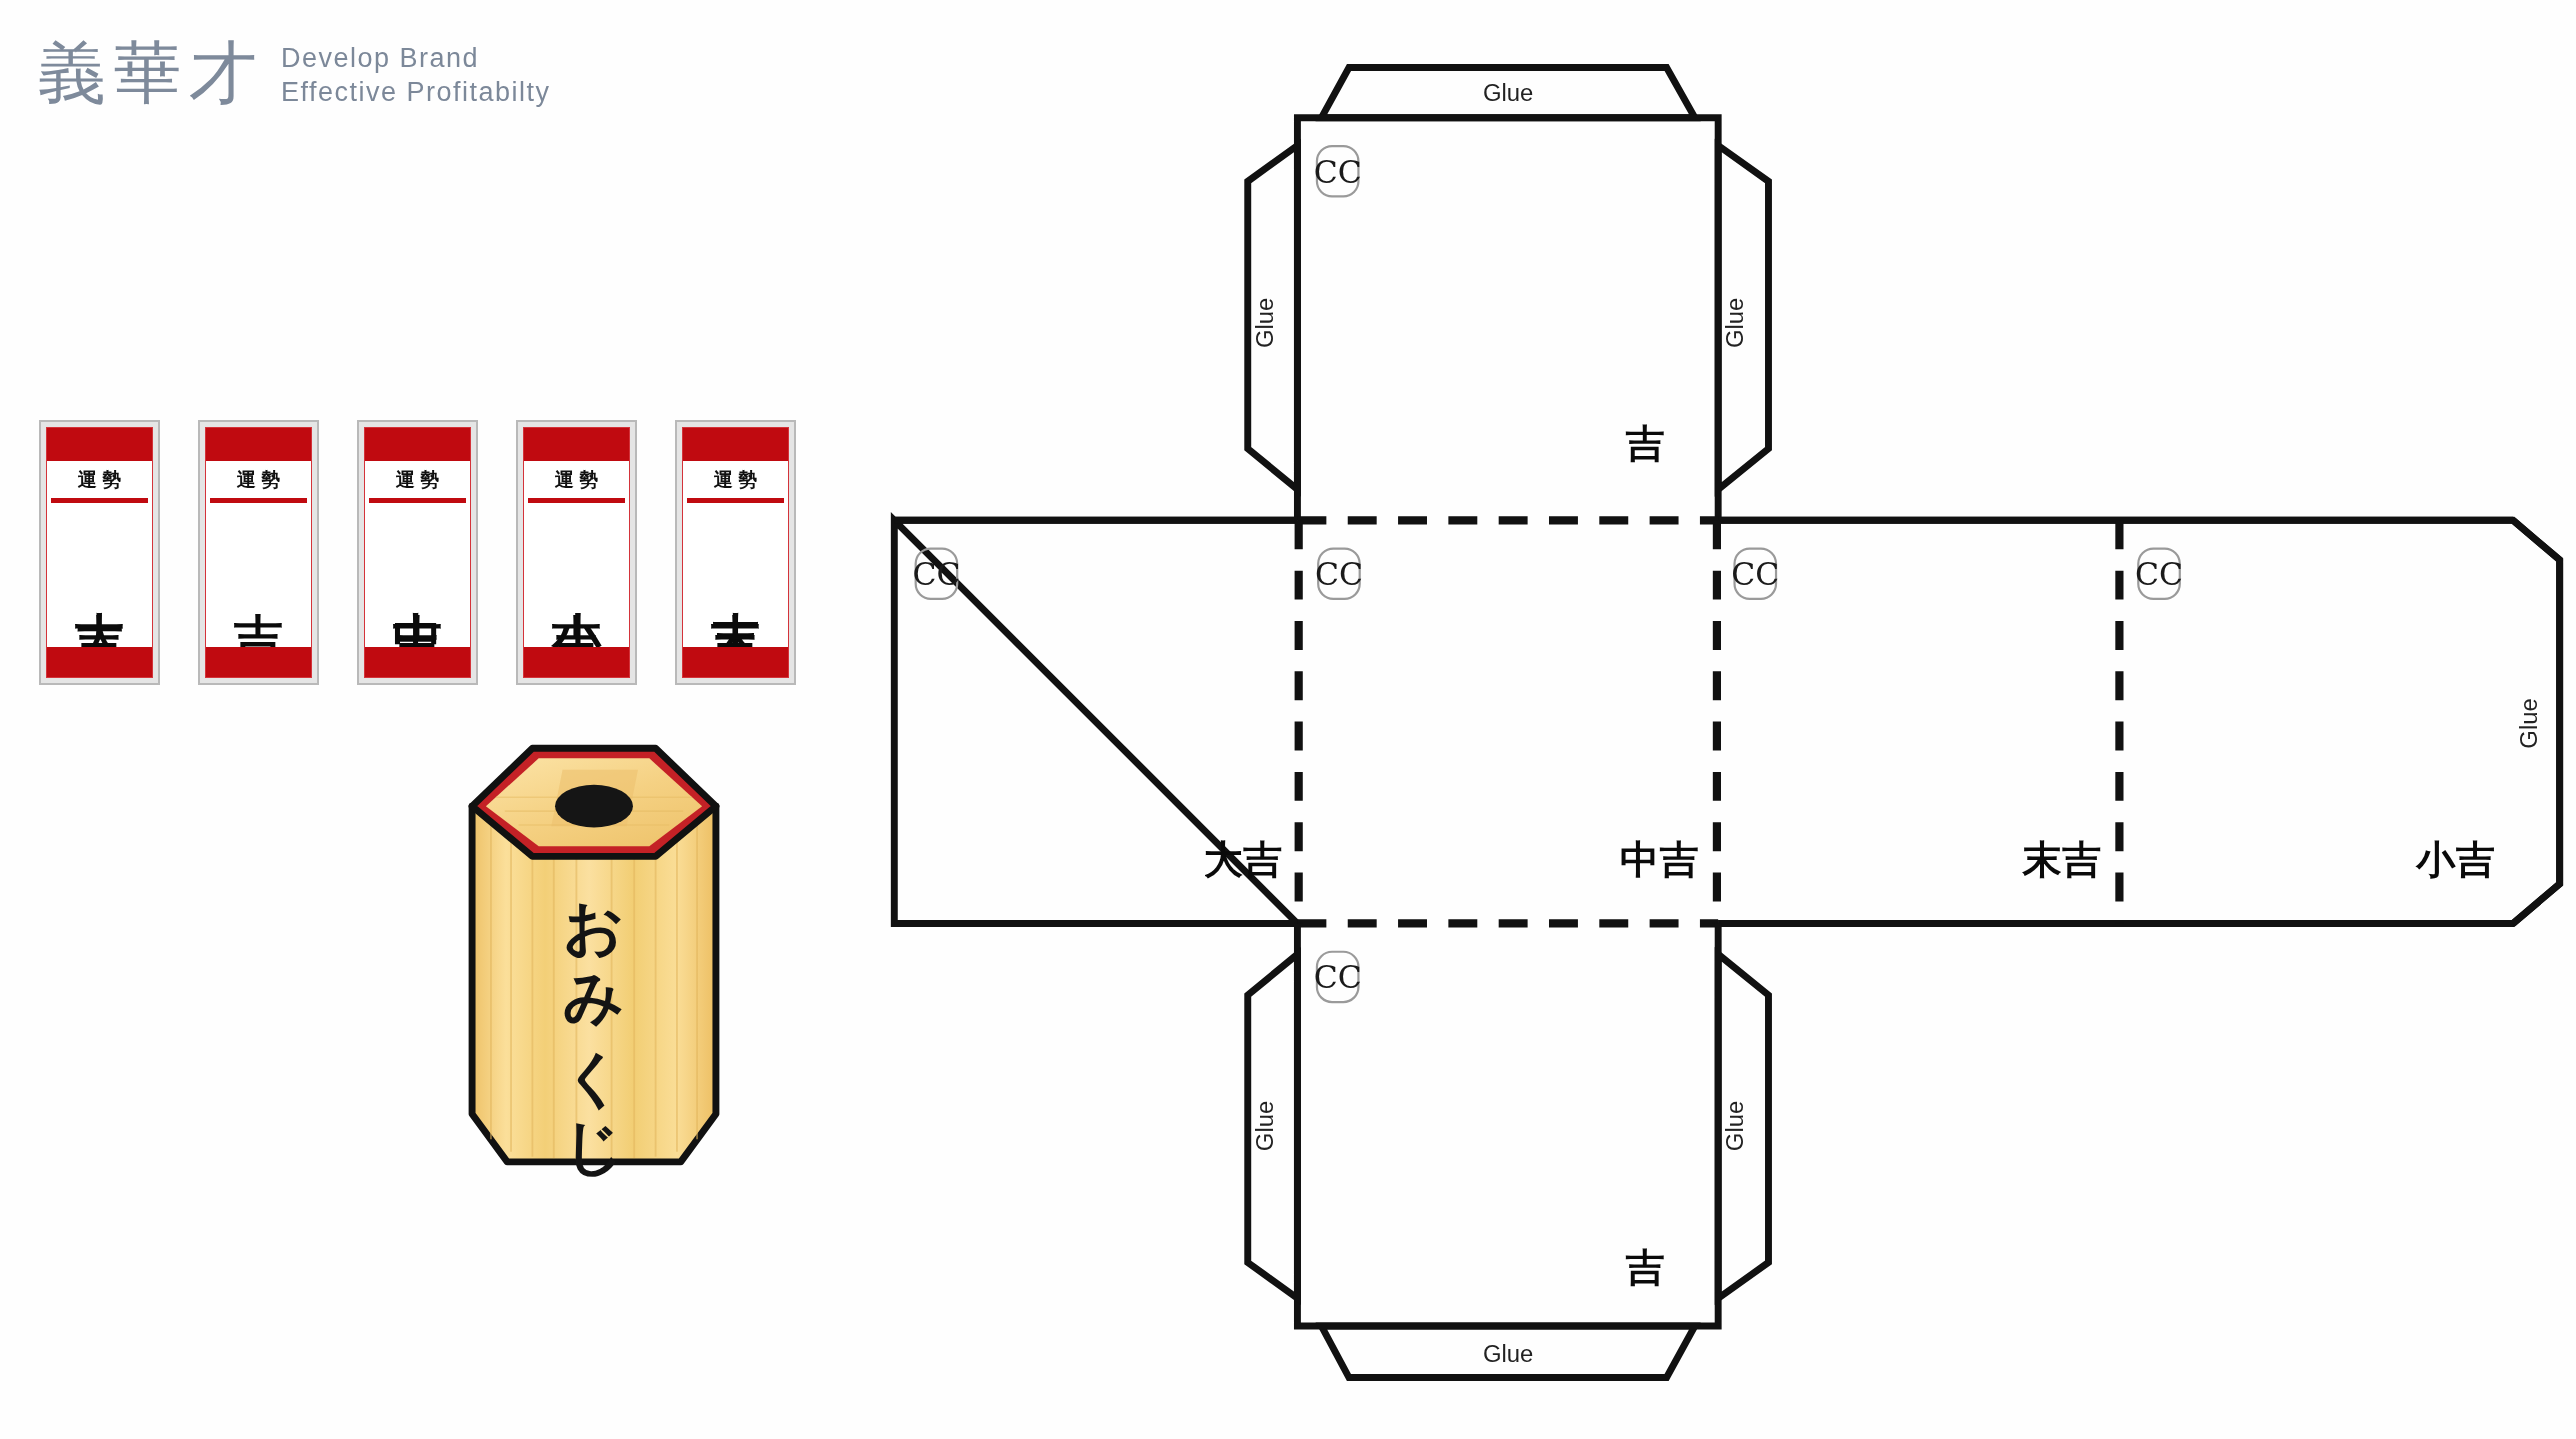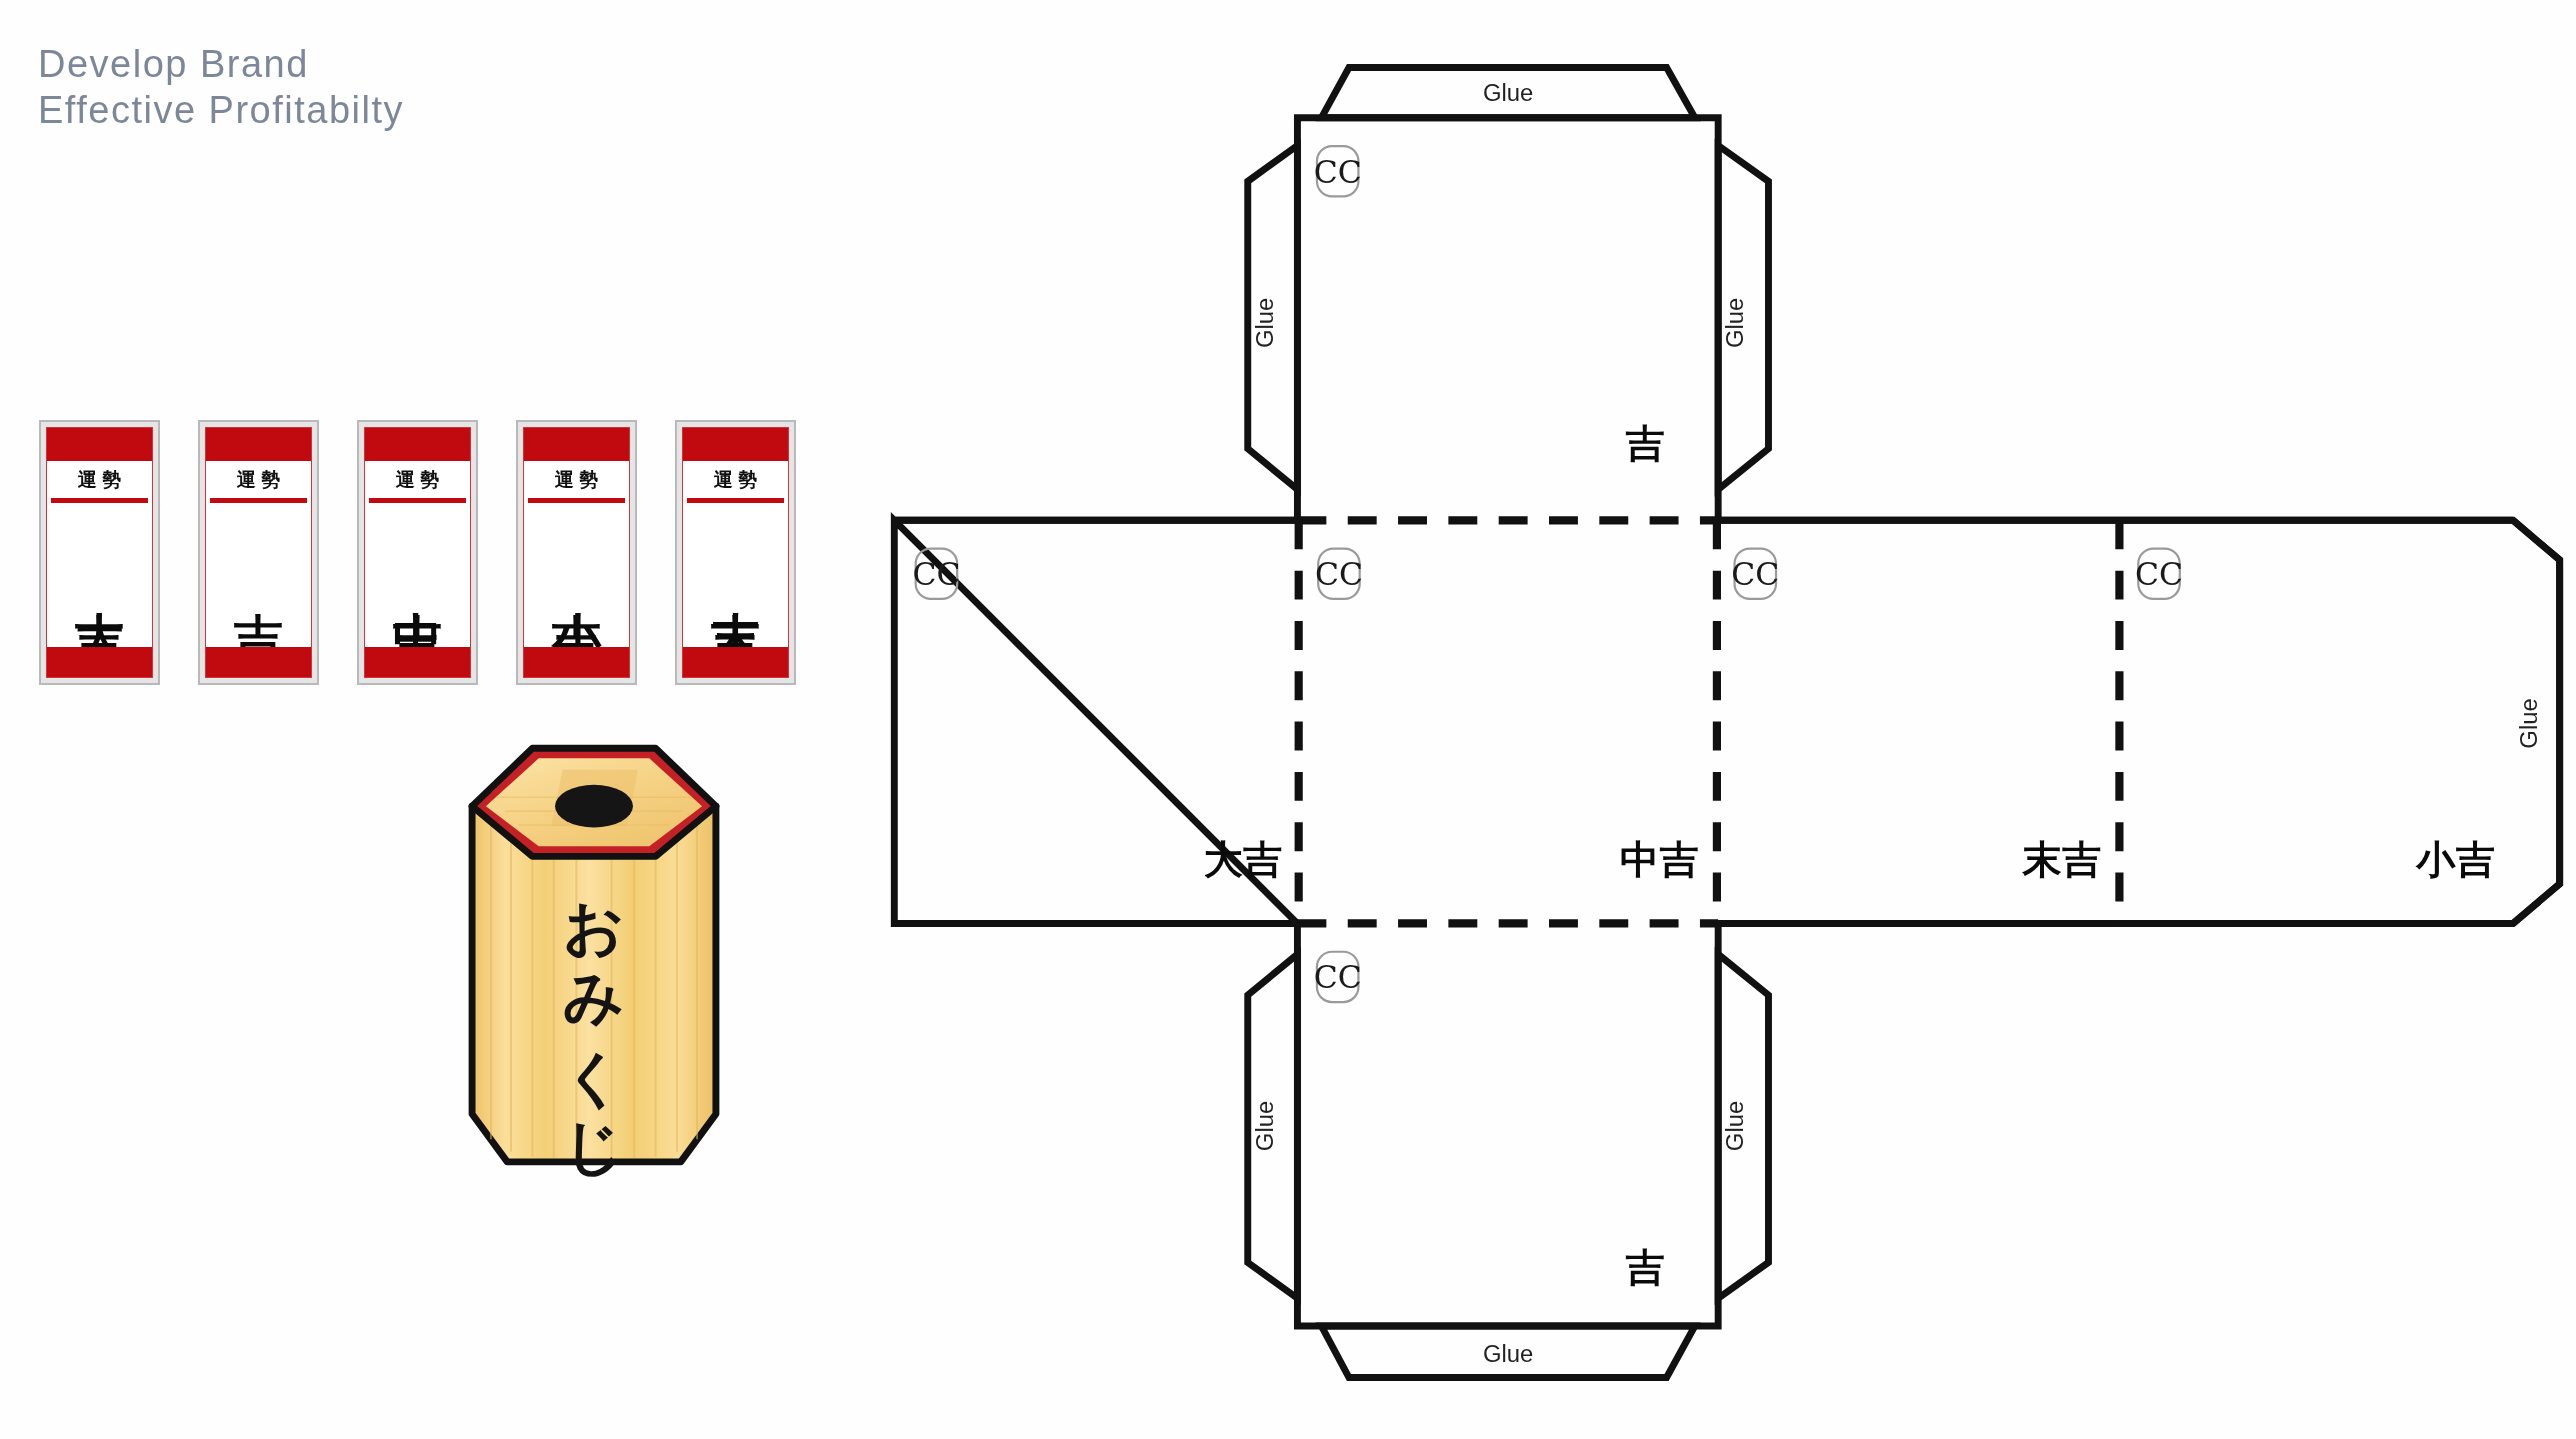--- a/index.html
+++ b/index.html
@@ -23,21 +23,21 @@
     font-family: "DejaVu Serif", "Liberation Serif", serif;
     font-size: 68px; line-height: 1;
     color: #7e8a9b; letter-spacing: 7.5px;
     white-space: nowrap; font-weight: 400;
   }
   #logo-tagline {
     display: flex; flex-direction: column; gap: 3.8px;
     padding-top: 3.8px;
   }
   #logo-tagline div {
-    font-size: 38px; line-height: 1.12;
+    font-size: 27px; line-height: 1.12;
     color: #7c8899; letter-spacing: 1.5px;
     white-space: nowrap;
   }
 
   
   #strip-row {
     position: absolute; left: 39px; top: 420px;
     display: flex; align-items: flex-start; gap: 38px;
   }
   .strip {
@@ -121,20 +121,21 @@
   .cc-ring { fill: none; stroke: #9a9a9a; stroke-width: 3.5; }
   .cc-glyph {
     font-family: "DejaVu Serif", "Liberation Serif", serif;
     font-size: 50px; fill: #1a1a1a; text-anchor: middle;
   }
 </style>
 </head>
 <body>
 
 <div id="logo-block">
+  <div id="logo-cjk">義華才</div>
   <div id="logo-tagline">
     <div>Develop Brand</div>
     <div>Effective Profitabilty</div>
   </div>
 </div>
 
 <div id="strip-row">
 
   <div class="strip">
     <div class="strip-inner">

